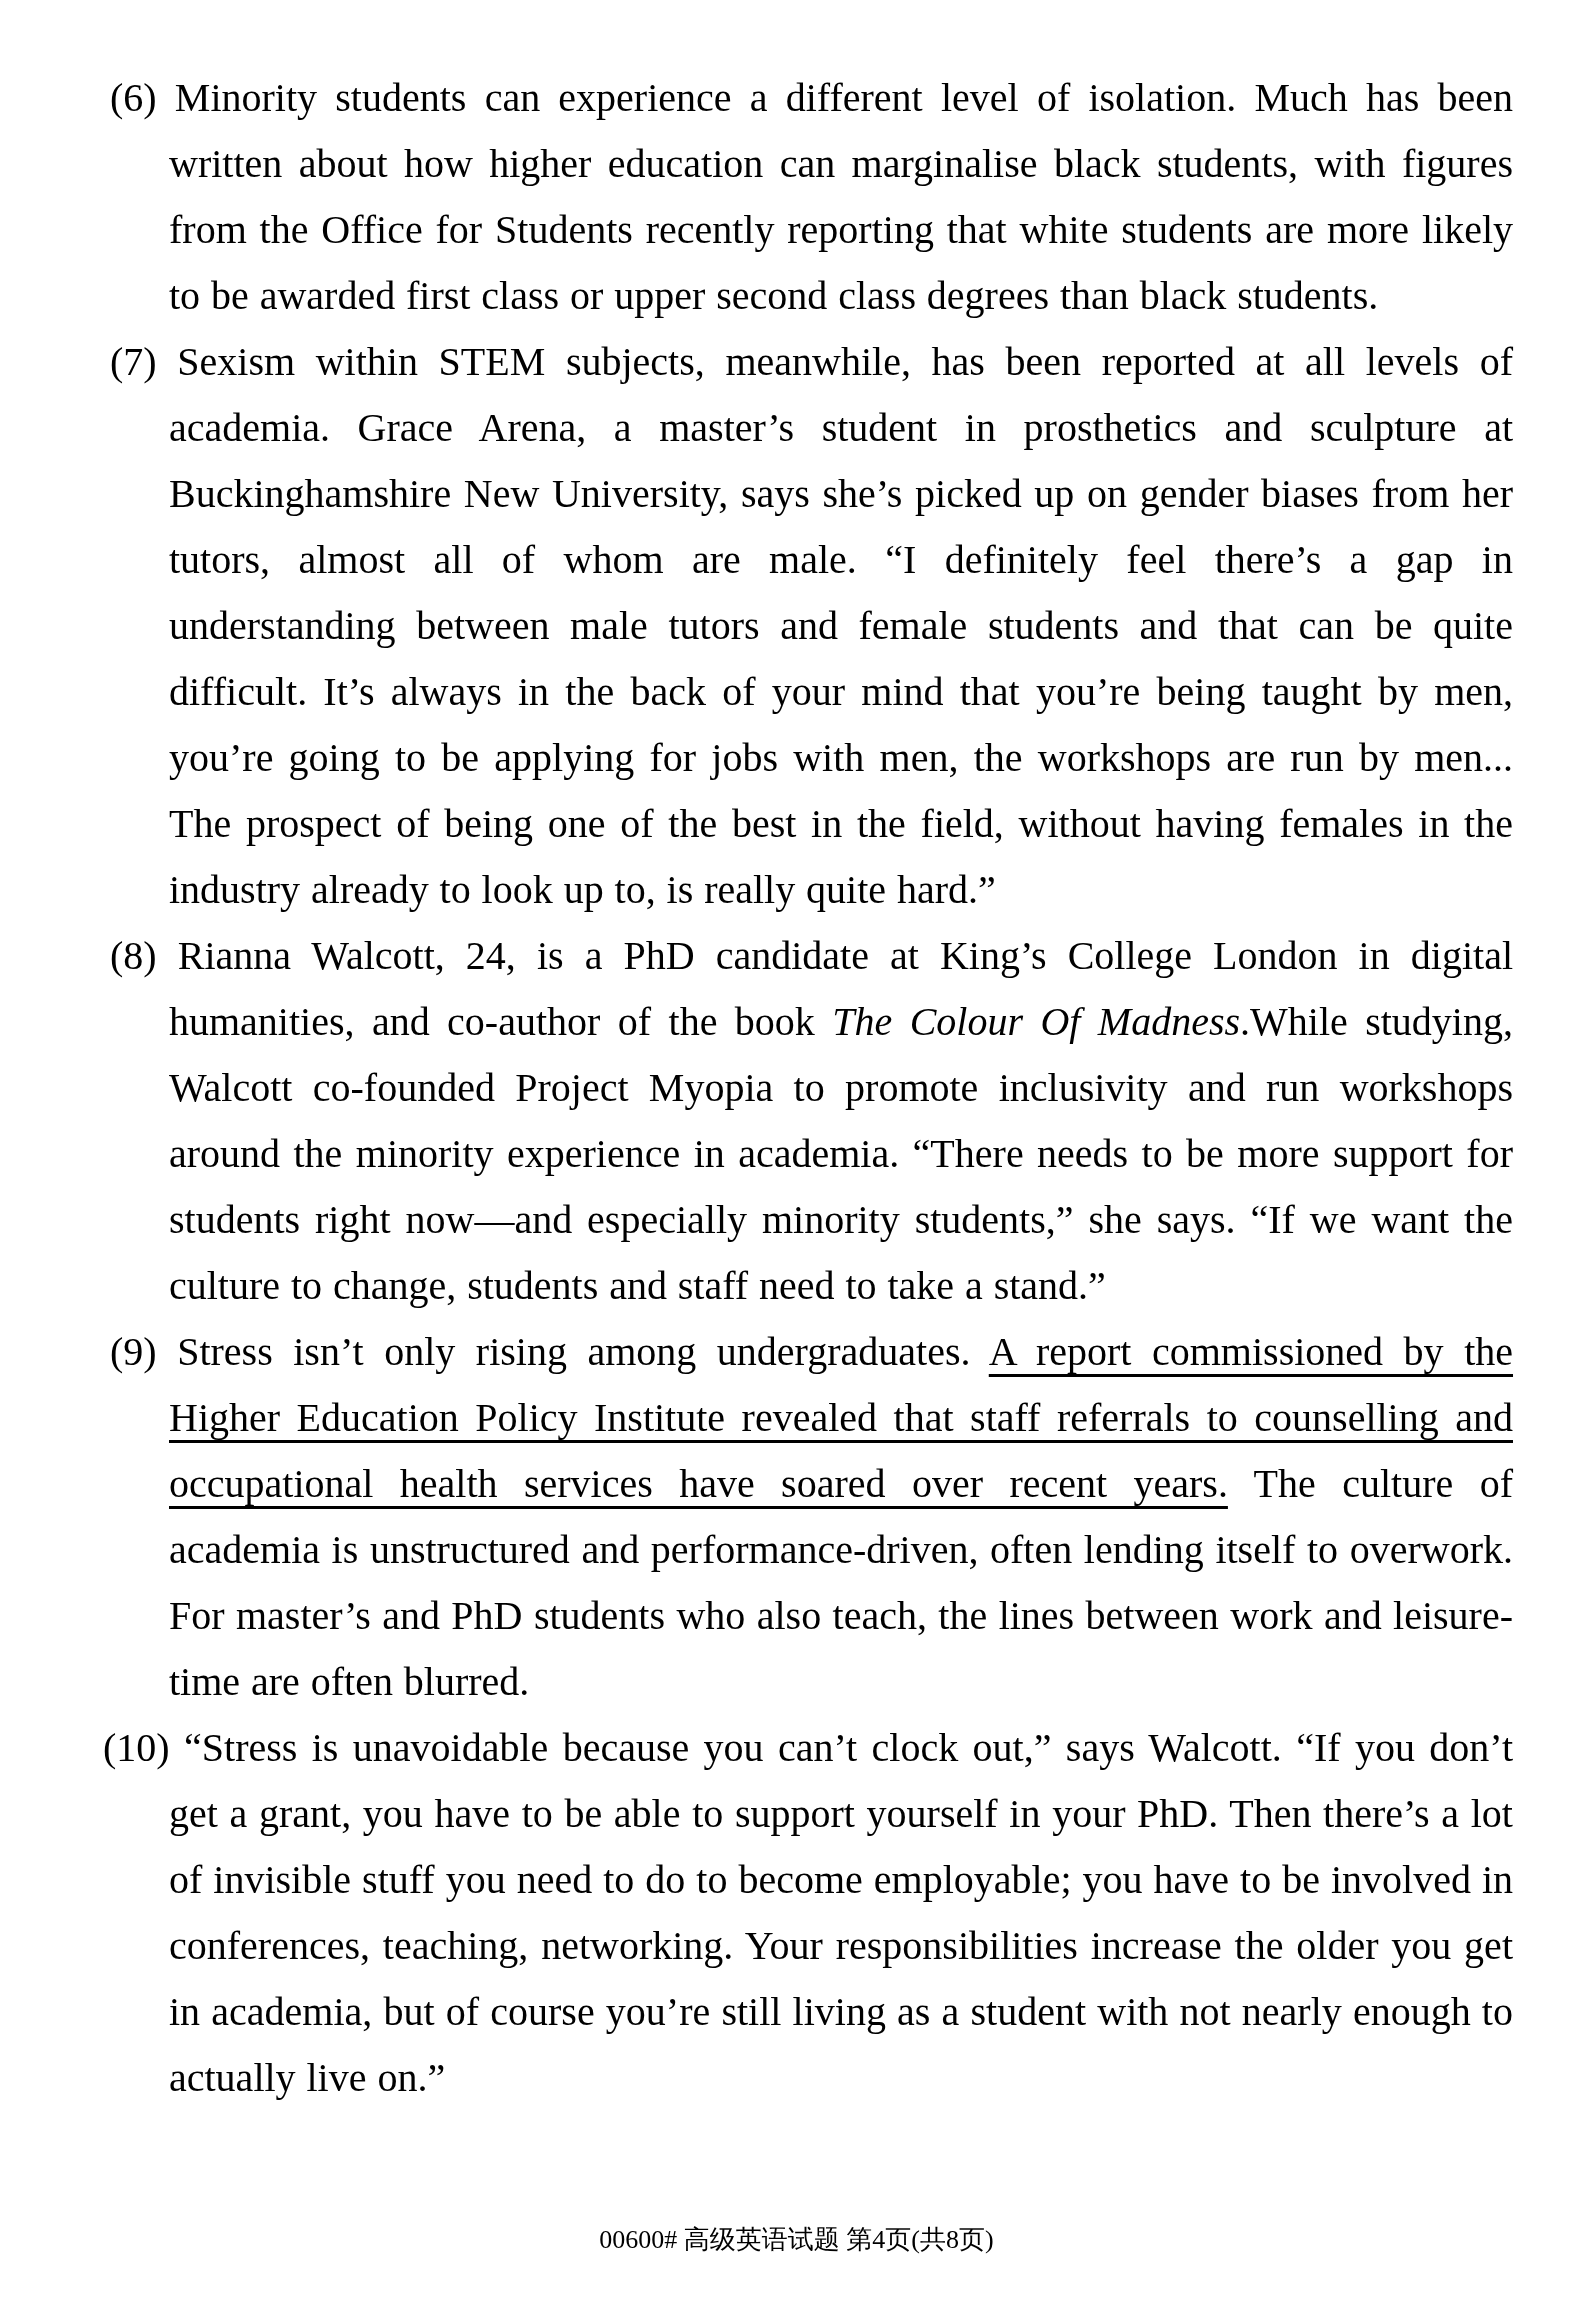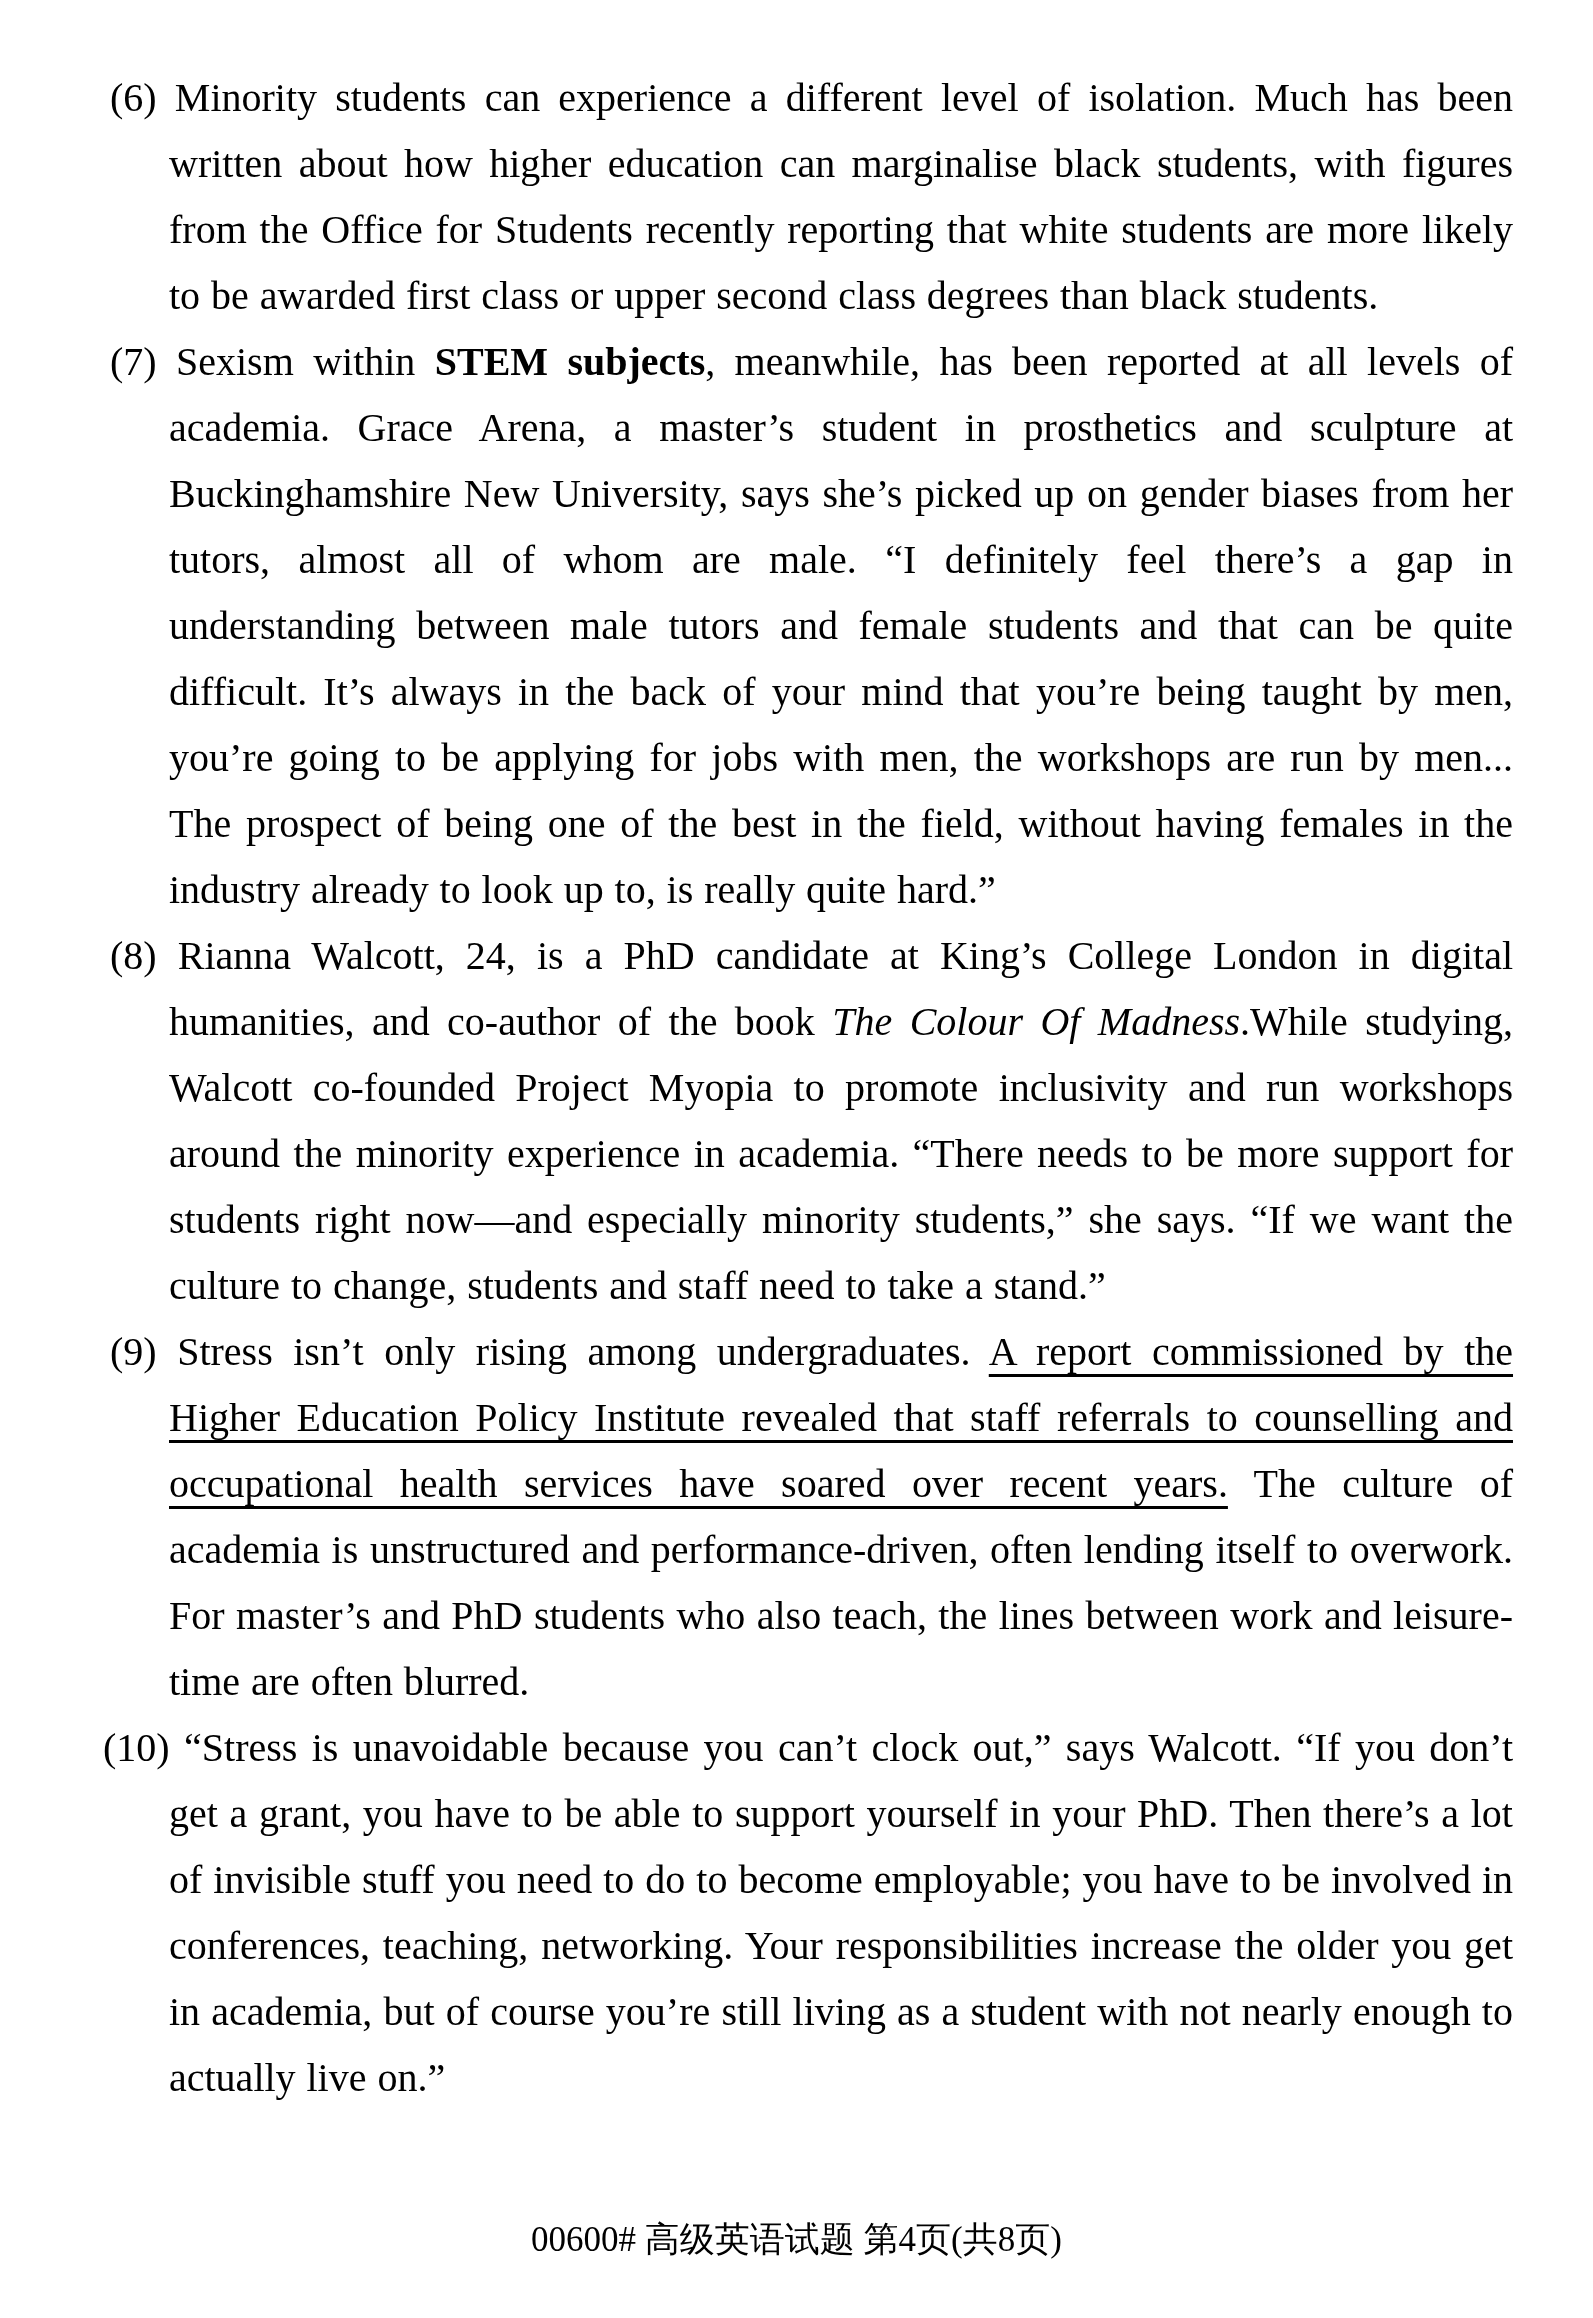--- a/index.html
+++ b/index.html
@@ -28,34 +28,34 @@
     font-size: 40px;
     line-height: 66px;
     word-spacing: 0.9px;
   }
   .para.wide-num {
     text-indent: -66px;
   }
   .num {
     white-space: nowrap;
   }
-  .b { font-weight: bold; }
+  .b { font-weight: normal; }
   .i { font-style: italic; }
   .u {
     text-decoration: underline;
     text-decoration-thickness: 2.6px;
     text-underline-offset: 8.8px;
   }
   .footer {
     position: absolute;
     top: 2217px;
     left: 0;
     width: 1593px;
     text-align: center;
-    font-size: 35px;
+    font-size: 26px;
     line-height: 46px;
   }
 </style>
 </head>
 <body>
 
 <div class="passage">
 
   <p class="para"><span class="num">(6)</span> <span>Minority students can experience a different level of isolation. Much has been written about how higher education can marginalise black students, with figures from the Office for Students recently reporting that white students are more likely to be awarded first class or upper second class degrees than black students.</span></p>
 

